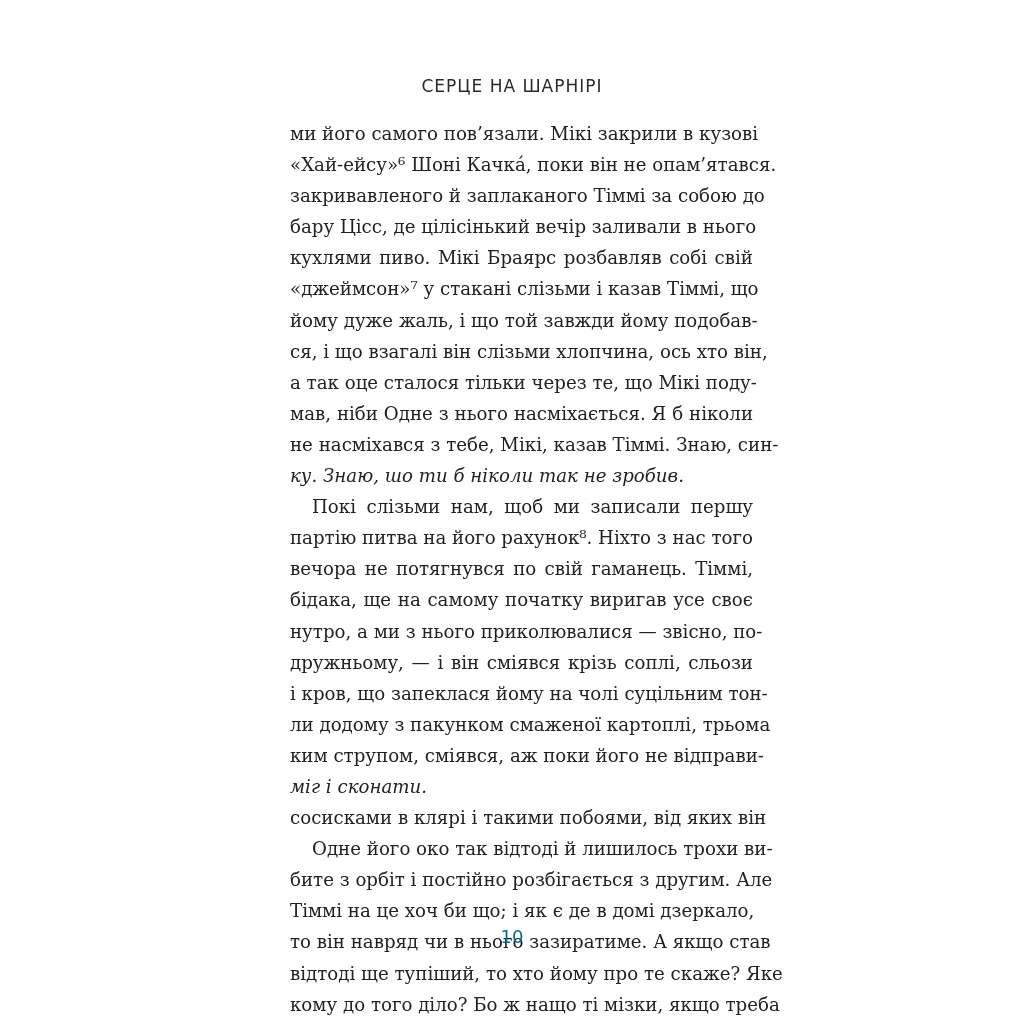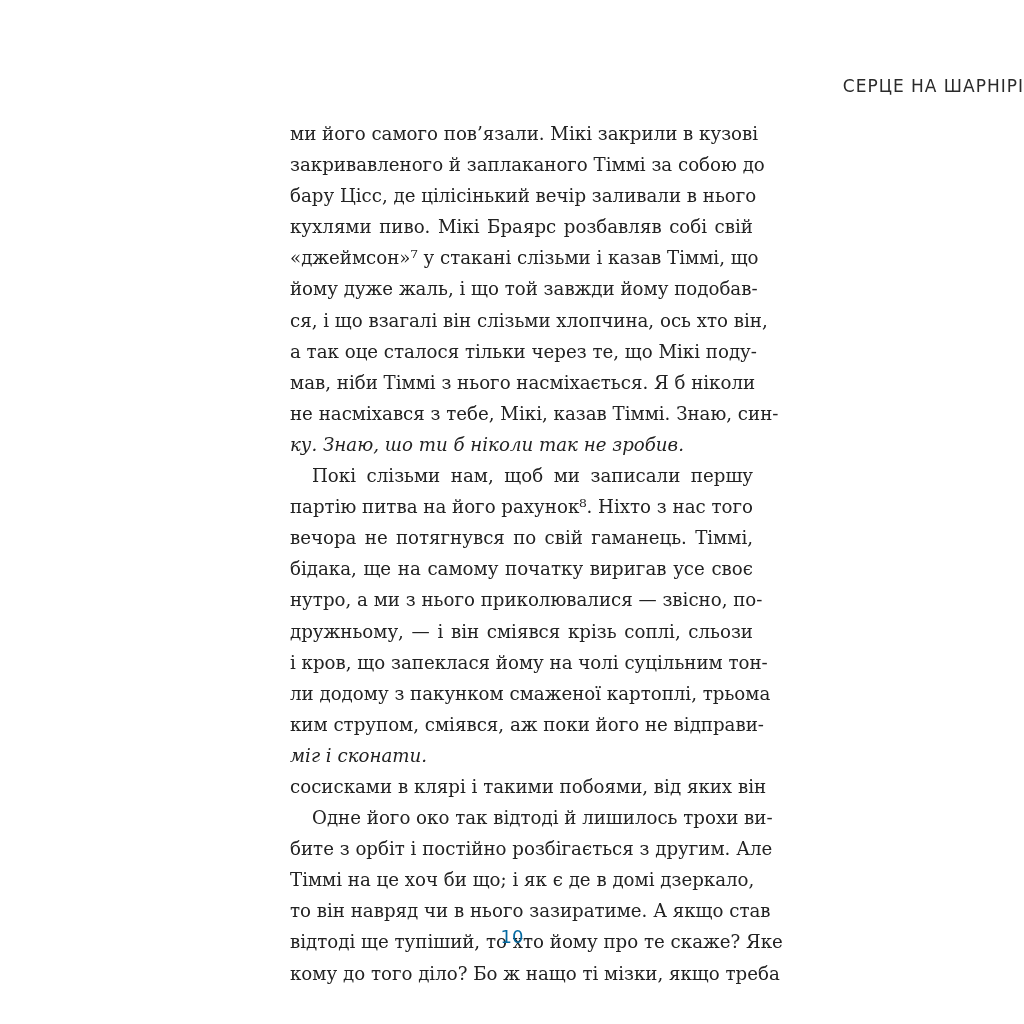--- a/index.html
+++ b/index.html
@@ -1,19 +1,19 @@
 <!DOCTYPE html>
 <html><head>
 <meta charset="utf-8">
 <style>
   html, body { margin: 0; padding: 0; background: #ffffff; }
   body { width: 1024px; height: 1024px; position: relative; overflow: hidden; }
   .page { position: absolute; left: 0; top: 0; width: 1024px; height: 1024px; background: #fff; }
   .running-head {
-    position: absolute; top: 76px; left: 0; width: 1024px; text-align: right;
+    position: absolute; top: 76px; left: 0; width: 1024px; text-align: center;
     font-family: "DejaVu Sans", sans-serif; font-size: 17px; letter-spacing: 1px;
     color: #2a2a2a;
   }
   .body-text {
     position: absolute; left: 290px; top: 118px; width: 463px;
     font-family: "DejaVu Serif", serif; font-size: 18.2px; line-height: 31.1px;
     color: #222;
   }
   .line {
     display: block; white-space: nowrap; text-align: justify; text-align-last: justify;
@@ -26,28 +26,29 @@
     font-family: "DejaVu Sans", sans-serif; font-size: 18px; color: #0369a1;
   }
 </style>
 </head>
 <body>
 
 <div class="page">
   <div class="running-head">СЕРЦЕ НА ШАРНІРІ</div>
   <div class="body-text" id="body-text">
       <span class="line">ми його самого пов’язали. Мікі закрили в кузові</span>
+      <span class="line">«Хай-ейсу»⁶ Шоні Качкá, поки він не опам’ятався.</span>
       <span class="line">закривавленого й заплаканого Тіммі за собою до</span>
       <span class="line">бару Цісс, де цілісінький вечір заливали в нього</span>
       <span class="line">кухлями пиво. Мікі Браярс розбавляв собі свій</span>
       <span class="line">«джеймсон»⁷ у стакані слізьми і казав Тіммі, що</span>
       <span class="line">йому дуже жаль, і що той завжди йому подобав-</span>
       <span class="line">ся, і що взагалі він слізьми хлопчина, ось хто він,</span>
       <span class="line">а так оце сталося тільки через те, що Мікі поду-</span>
-      <span class="line">мав, ніби Тіммі з нього насміхається. Я б ніколи</span>
+      <span class="line">мав, ніби Одне з нього насміхається. Я б ніколи</span>
       <span class="line">не насміхався з тебе, Мікі, казав Тіммі. Знаю, син-</span>
       <span class="line last">ку. Знаю, шо ти б ніколи так не зробив.</span>
       <span class="line indent">Покі слізьми нам, щоб ми записали першу</span>
       <span class="line">партію питва на його рахунок⁸. Ніхто з нас того</span>
       <span class="line">вечора не потягнувся по свій гаманець. Тіммі,</span>
       <span class="line">бідака, ще на самому початку виригав усе своє</span>
       <span class="line">нутро, а ми з нього приколювалися — звісно, по-</span>
       <span class="line">дружньому, — і він сміявся крізь соплі, сльози</span>
       <span class="line">і кров, що запеклася йому на чолі суцільним тон-</span>
       <span class="line">ли додому з пакунком смаженої картоплі, трьома</span>

